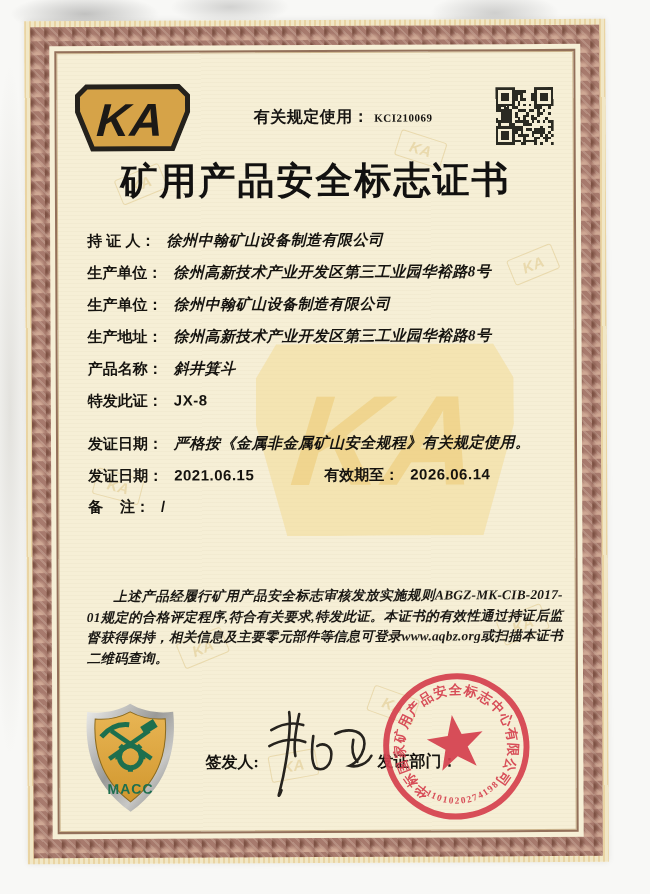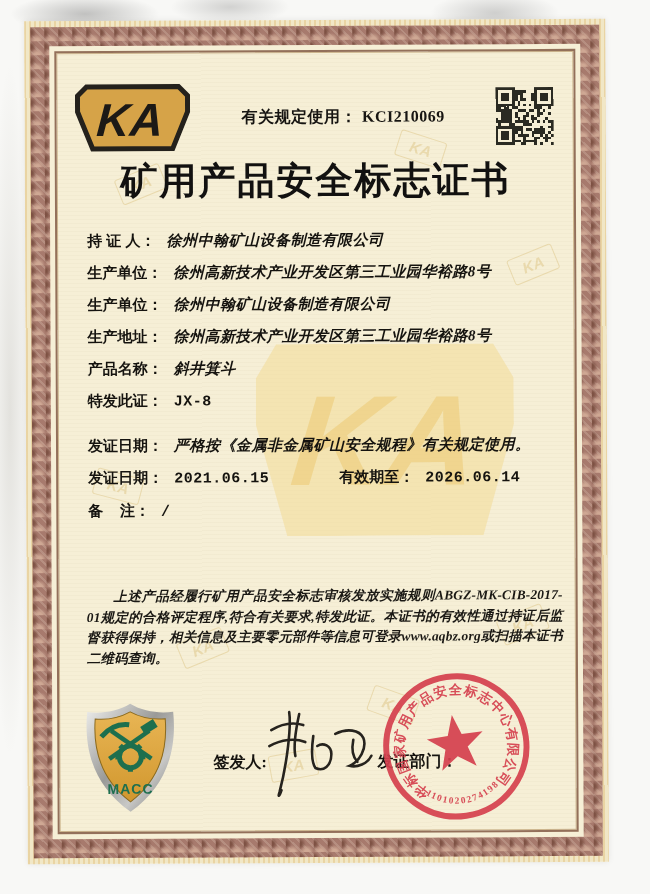--- a/index.html
+++ b/index.html
@@ -40,43 +40,43 @@
       font-size:128px;color:rgba(236,204,120,.6);transform:skewX(-6deg);}
   .wm{position:absolute;font-family:"Liberation Sans","DejaVu Sans",sans-serif;font-style:italic;font-weight:bold;
       font-size:15px;color:rgba(205,168,80,.30);border:1px solid rgba(205,168,80,.30);border-radius:3px;
       padding:4px 12px;transform:rotate(-22deg);}
 
   
   .header{position:absolute;left:18px;right:20px;top:30px;height:70px;display:flex;align-items:center;}
   .ka-logo{width:116px;height:68px;flex:0 0 auto;}
   .certno{flex:1;text-align:center;font-family:"Liberation Sans","DejaVu Sans",sans-serif;
       font-weight:bold;font-size:16px;color:#171512;letter-spacing:.5px;}
-  .certno .num{font-family:"Liberation Serif","DejaVu Serif",serif;font-weight:bold;font-size:16px;}
+  .certno .num{font-family:"Liberation Serif","DejaVu Serif",serif;font-weight:bold;font-size:11px;}
   .qr{width:58px;height:58px;flex:0 0 auto;}
 
   
   .title{position:absolute;left:0;right:0;top:104px;text-align:center;
       font-weight:bold;font-size:37px;letter-spacing:2px;color:#121110;}
 
   
   .fields{position:absolute;left:30px;right:12px;top:178px;}
   .row{display:flex;align-items:baseline;margin-bottom:12px;line-height:19px;font-size:15px;color:#15130f;}
   .lbl{font-family:Liberation Sans, sans-serif;font-weight:bold;white-space:pre;margin-right:11px;flex:0 0 auto;}
   .val{font-style:italic;font-weight:bold;letter-spacing:.5px;}
-  .val-plain{font-style:normal;font-weight:bold;font-family:Liberation Mono, monospace;letter-spacing:.5px;}
+  .val-plain{font-style:normal;font-weight:bold;font-family:Liberation Sans, sans-serif;letter-spacing:.5px;}
   .pair2{margin-left:70px;display:flex;align-items:baseline;}
 
   
   .statement{position:absolute;left:28px;right:13px;top:534px;font-size:13.4px;line-height:20.5px;
       text-indent:2em;font-style:italic;font-weight:bold;color:#1a1814;text-align:justify;letter-spacing:.2px;}
 
   
   .footer{position:absolute;left:18px;right:14px;top:640px;height:170px;}
   .shield{position:absolute;left:2px;top:8px;width:102px;height:116px;}
-  .signer-lbl{position:absolute;left:136px;top:60px;font-weight:bold;font-size:16px;color:#15130f;}
+  .signer-lbl{position:absolute;left:128px;top:60px;font-weight:bold;font-size:16px;color:#15130f;}
   .signature{position:absolute;left:188px;top:14px;width:120px;height:104px;}
   .dept-lbl{position:absolute;left:300px;top:60px;font-weight:bold;font-size:16px;color:#15130f;}
   .stamp{position:absolute;left:300px;top:-24px;width:158px;height:158px;opacity:.92;}
 </style>
 </head>
 <body>
 
 <div class="scan-noise n1"></div>
 <div class="scan-noise n2"></div>
 <div class="scan-noise n3"></div>

